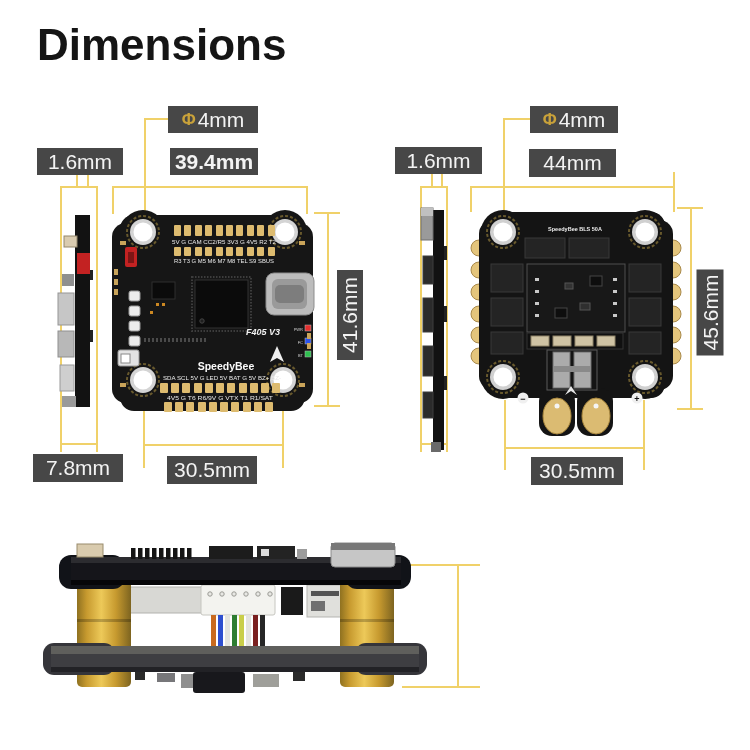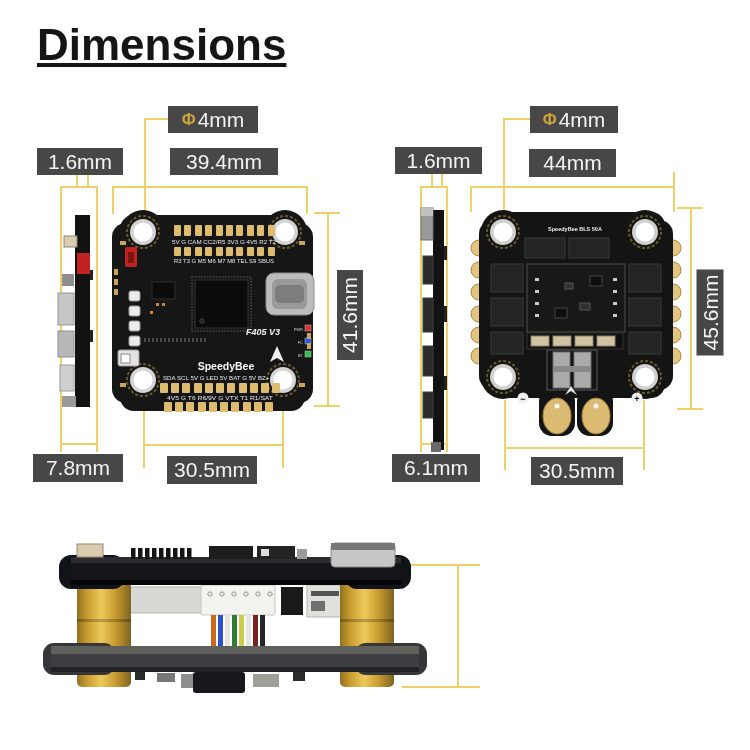--- a/index.html
+++ b/index.html
@@ -1,19 +1,19 @@
 <!DOCTYPE html>
 <html><head>
 <meta charset="utf-8">
 <style>
   html,body{margin:0;padding:0;background:#fff;}
   #canvas{position:relative;width:750px;height:750px;background:#ffffff;overflow:hidden;
           font-family:"Liberation Sans",sans-serif;}
   .title{position:absolute;left:37px;top:20px;font-size:44px;font-weight:bold;
-         color:#151515;letter-spacing:0px;text-decoration:underline;}
+         color:#151515;letter-spacing:0px;}
   .lbl{position:absolute;background:#474747;color:#f3f3f3;font-size:21px;
        display:flex;align-items:center;justify-content:center;white-space:nowrap;}
   .lbl .phi{color:#c9a23a;font-size:17px;font-weight:bold;margin-right:2px;}
   .lbl-rot{transform:rotate(-90deg);}
   .hl{position:absolute;height:2px;background:#f0d169;}
   .vl{position:absolute;width:2px;background:#f0d169;}
   .arr-down{position:absolute;width:0;height:0;border-left:6px solid transparent;
             border-right:6px solid transparent;border-top:10px solid #d9b13c;}
   svg{position:absolute;overflow:visible;}
   svg text{font-family:"Liberation Sans",sans-serif;}
@@ -75,21 +75,21 @@
   <div class="hl" style="left:402px;top:686px;width:78px;"></div>
   <div class="vl" style="left:457px;top:564px;height:124px;"></div>
 
   <div class="lbl" style="left:168px;top:106px;width:90px;height:27px;">
     <span class="phi">Φ</span>
     <span>4mm</span>
   </div>
   <div class="lbl" style="left:37px;top:148px;width:86px;height:27px;">
     <span>1.6mm</span>
   </div>
-  <div class="lbl" style="left:170px;top:148px;width:108px;height:27px;">
+  <div class="lbl" style="left:170px;top:148px;width:88px;height:27px;font-weight:bold;">
     <span>39.4mm</span>
   </div>
   <div class="lbl lbl-rot" style="left:305px;top:302px;width:90px;height:26px;">
     <span>41.6mm</span>
   </div>
   <div class="lbl" style="left:33px;top:454px;width:90px;height:28px;">
     <span>7.8mm</span>
   </div>
   <div class="lbl" style="left:167px;top:456px;width:90px;height:28px;">
     <span>30.5mm</span>
@@ -100,23 +100,20 @@
     <span>4mm</span>
   </div>
   <div class="lbl" style="left:395px;top:147px;width:87px;height:27px;">
     <span>1.6mm</span>
   </div>
   <div class="lbl" style="left:529px;top:149px;width:87px;height:28px;">
     <span>44mm</span>
   </div>
   <div class="lbl lbl-rot" style="left:667px;top:299px;width:86px;height:27px;">
     <span>45.6mm</span>
-  </div>
-  <div class="lbl" style="left:392px;top:454px;width:88px;height:28px;">
-    <span>6.1mm</span>
   </div>
   <div class="lbl" style="left:531px;top:457px;width:92px;height:28px;">
     <span>30.5mm</span>
   </div>
 
 
   <svg style="left:52px;top:210px;" width="46" height="204" viewBox="0 0 46 204">
     <rect x="23" y="5" width="15" height="192" fill="#121212"></rect>
     <rect x="12" y="26" width="13" height="11" fill="#d9cbb0" stroke="#93876c" stroke-width="1"></rect>
     <rect x="25" y="43" width="13" height="21" fill="#c32222"></rect>

